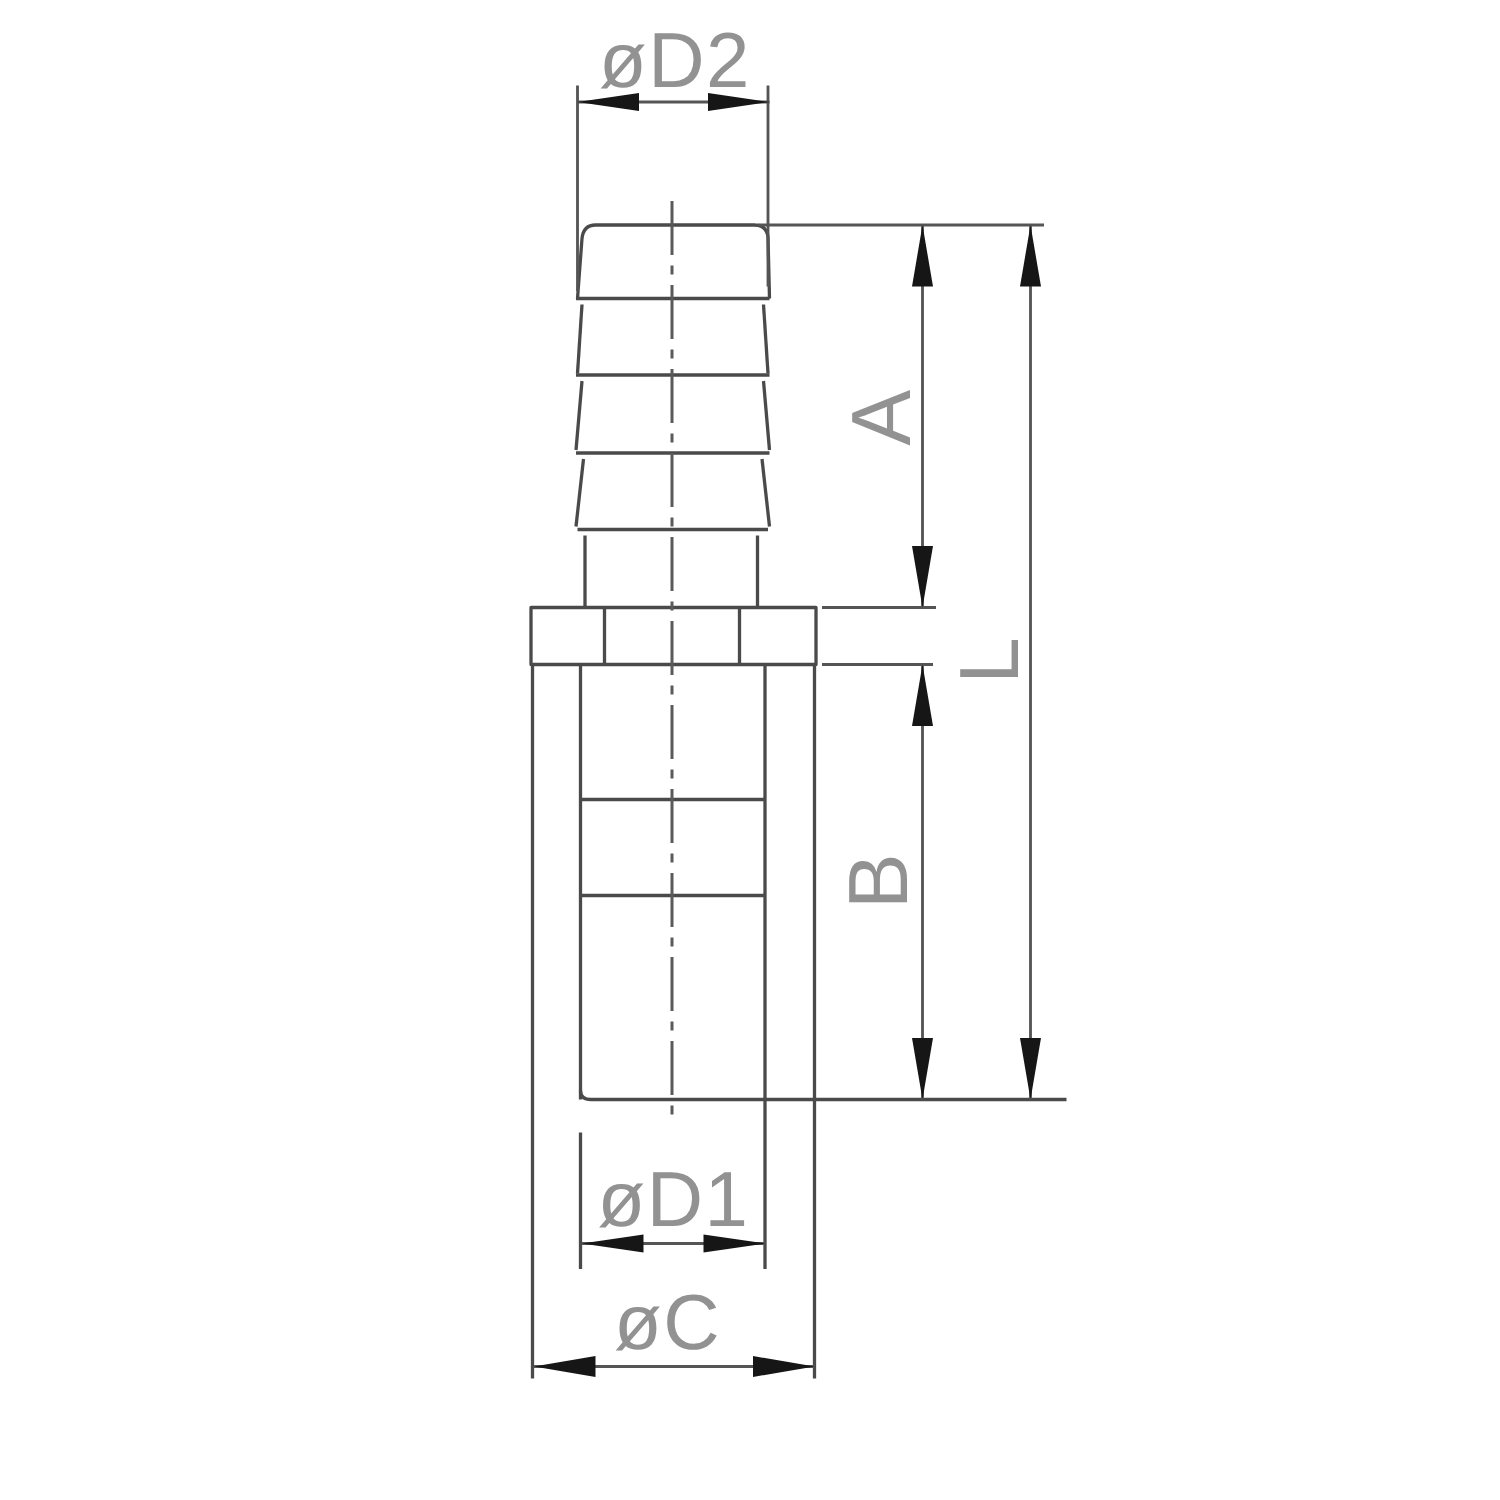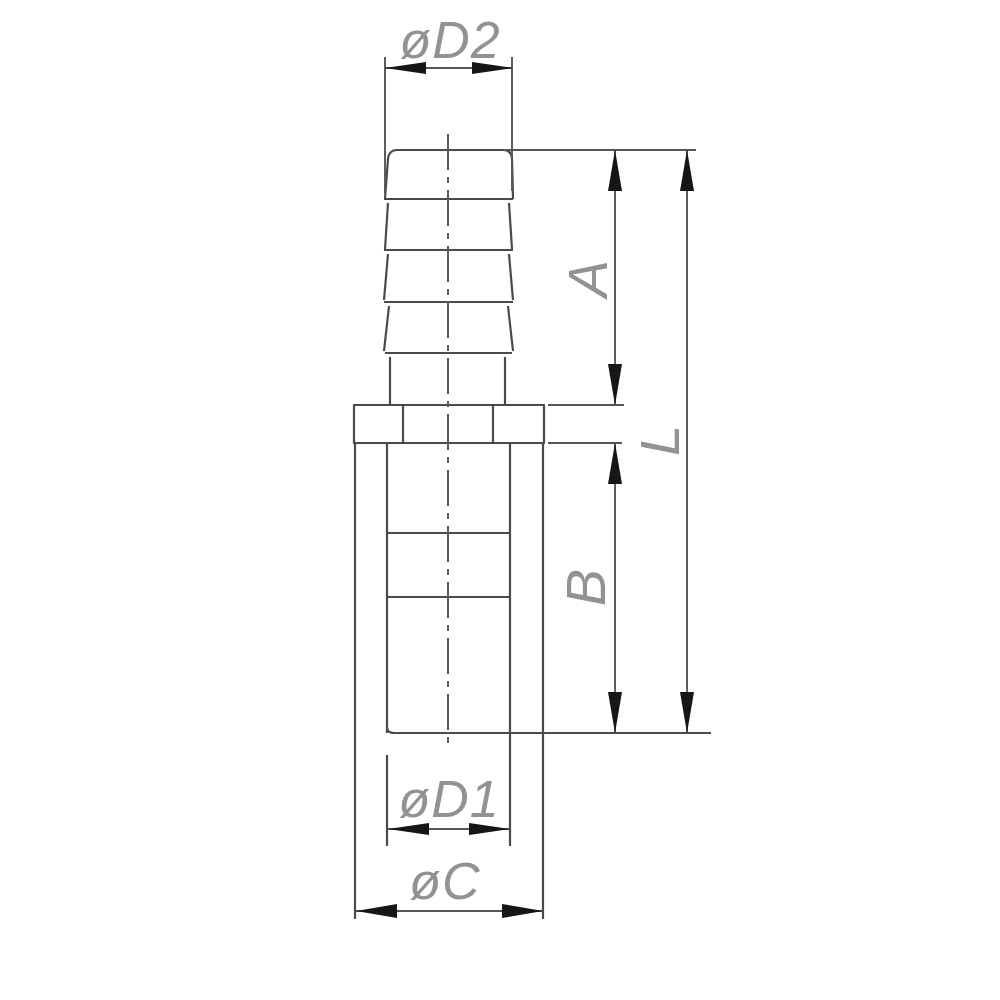--- a/index.html
+++ b/index.html
@@ -6,21 +6,20 @@
     margin: 0;
     padding: 0;
     background: #ffffff;
   }
   .page {
     position: relative;
     width: 1000px;
     height: 1000px;
     background: #ffffff;
     overflow: hidden;
-    font-style: italic;
   }
   svg { display: block; }
 
   
   .ln {
     fill: none;
     stroke: #4a4a4a;
     stroke-width: 2.2;
     stroke-linecap: butt;
     stroke-linejoin: round;

